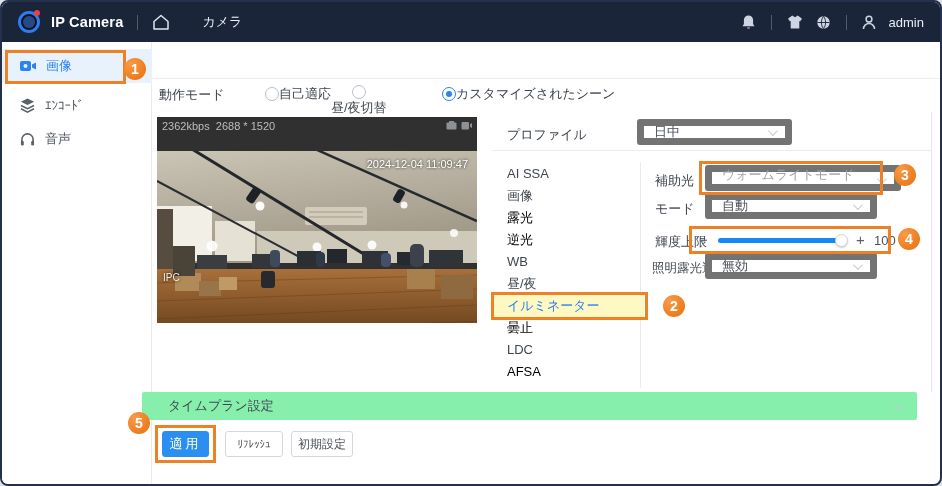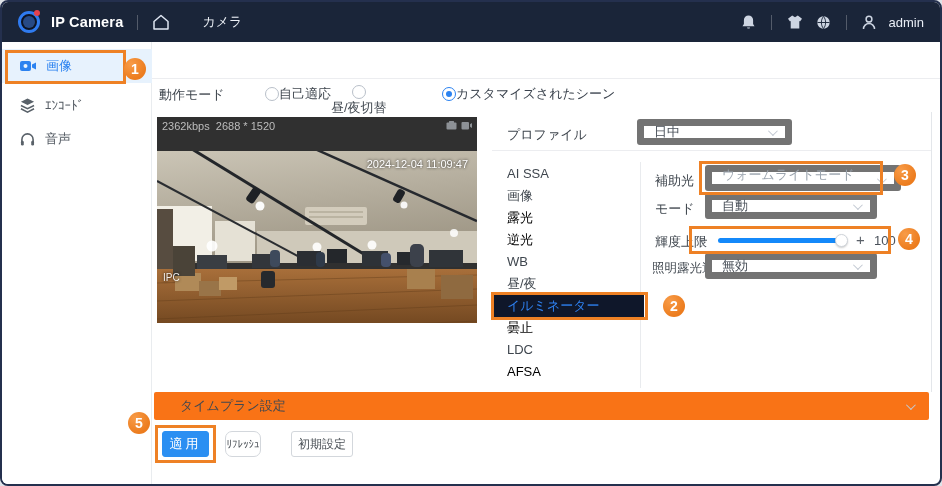--- a/index.html
+++ b/index.html
@@ -65,32 +65,32 @@
   .vid-time{ position:absolute; right:9px; top:41px; color:#fff; font-size:11px;
     text-shadow:0 0 3px rgba(0,0,0,.9);}
   .vid-wm{ position:absolute; left:6px; bottom:40px; color:rgba(255,255,255,.9);
     font-size:10px; text-shadow:0 0 3px rgba(0,0,0,.9);}
   .scene{ position:absolute; left:0; top:34px; width:320px; height:182px;}
 
   
   .menu-item{ position:absolute; left:492px; width:150px; height:22px;
     line-height:22px; padding-left:13px; color:#3f464e; cursor:pointer; white-space:nowrap;}
   .menu-item.disabled{ color:#000000; cursor:default;}
-  .menu-item.selected{ background:#0f172a; color:#2e80f0;}
+  .menu-item.selected{ background:#fef9c3; color:#2e80f0;}
 
   
   .sl-sign{ position:absolute; font-size:15px; color:#5a6068; cursor:pointer;}
   .sl-track{ position:absolute; height:5px; border-radius:3px; background:#1489fa; cursor:pointer;}
   .sl-thumb{ position:absolute; width:13px; height:13px; border-radius:50%;
     background:#fff; border:1px solid #cfd4da; box-shadow:0 1px 2px rgba(0,0,0,.2); cursor:pointer;}
   .sl-val{ position:absolute; color:#4a515a;}
 
   
-  .timeplan{ position:absolute; left:152px; top:390px; width:775px; height:28px;
-    background:#f97316; border-radius:2px; display:flex; align-items:center;
+  .timeplan{ position:absolute; left:140px; top:390px; width:775px; height:28px;
+    background:#86efac; border-radius:2px; display:flex; align-items:center;
     padding:0 16px 0 26px; cursor:pointer;}
   .btn{ position:absolute; height:26px; border-radius:3px; border:1px solid #d3d7dc;
     background:#fff; color:#4a5056; display:flex; align-items:center;
     justify-content:center; cursor:pointer;}
   .btn.primary{ background:#2b8ff2; border-color:#2b8ff2; color:#fff; letter-spacing:3px;}
 
   
   .obox{ position:absolute; border:3px solid #ee8125; pointer-events:none;}
   .badge{ position:absolute; width:22px; height:22px; border-radius:50%;
     background:radial-gradient(circle at 32% 28%, #f89b47, #ec7c1e 70%);
@@ -299,21 +299,21 @@
     <span>無効</span>
     <span class="chev"></span>
   </div>
 
   <div class="timeplan">
     <span>タイムプラン設定</span>
     <span class="chev" style="margin-left:auto;"></span>
   </div>
 
   <div class="btn primary" style="left:160px; top:429px; width:47px;">適用</div>
-  <div class="btn" style="left:223px; top:429px; width:36px; font-size:11px;border-radius:7px;">ﾘﾌﾚｯｼｭ</div>
+  <div class="btn" style="left:223px; top:429px; width:58px; font-size:11px;">ﾘﾌﾚｯｼｭ</div>
   <div class="btn" style="left:289px; top:429px; width:62px; font-size:12px;">初期設定</div>
 
   <div class="obox" style="left:3px; top:48px; width:121px; height:34px;"></div>
   <div class="badge" style="left:122px; top:56px;">1</div>
 
   <div class="obox" style="left:489px; top:290px; width:157px; height:28px;"></div>
   <div class="badge" style="left:661px; top:293px;">2</div>
 
   <div class="obox" style="left:697px; top:159px; width:184px; height:34px;"></div>
   <div class="badge" style="left:892px; top:162px;">3</div>

